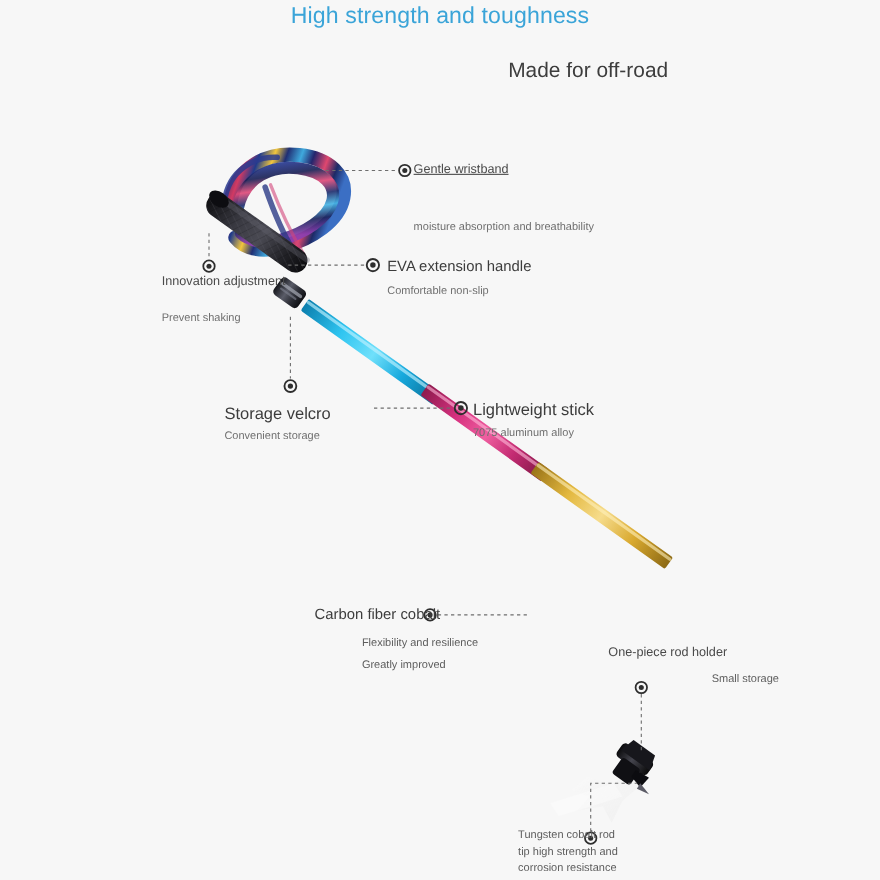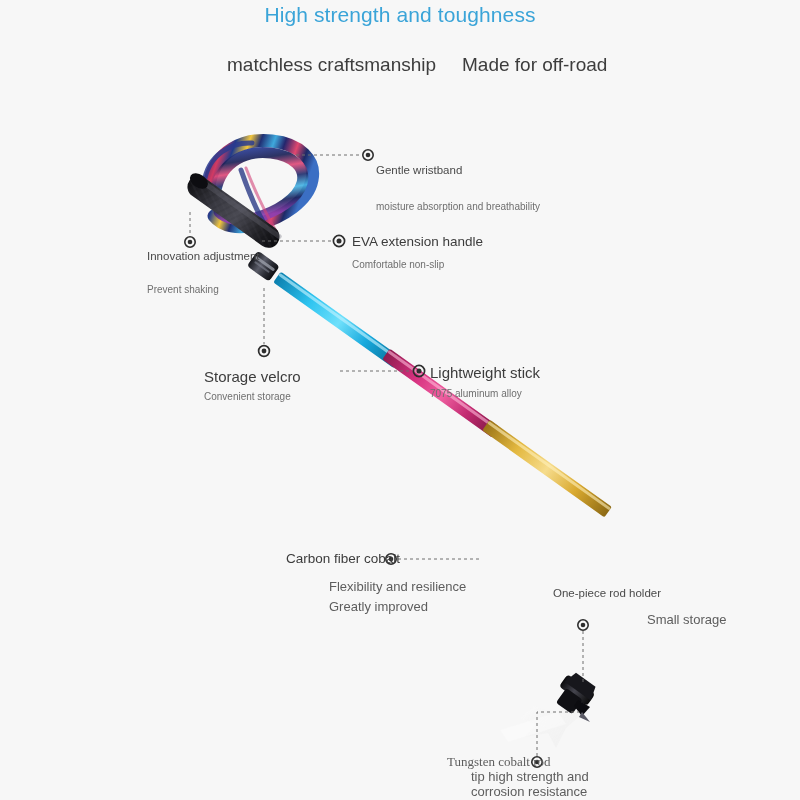--- a/index.html
+++ b/index.html
@@ -66,42 +66,42 @@
   }
   .c-title-sm {
     font-size: 11.5px;
     color: #4a4a4a;
   }
   .c-sub {
     font-size: 10px;
     color: #6f6f6f;
   }
   .c-sub-11 {
-    font-size: 13px;
+    font-size: 10px;
     color: #5d5d5d;
     padding-left: 43px;
   }
 
   
-  .t-wrist-1   { left: 376px; top: 164px; }
+  .t-wrist-1   { left: 376px; top: 148px; text-decoration: underline; }
   .t-wrist-2   { left: 376px; top: 161px; margin-top: 40px; }
   .t-eva-1     { left: 352px; top: 234px; }
   .t-eva-2     { left: 352px; top: 259px; }
   .t-innov-1   { left: 147px; top: 250px; }
   .t-innov-2   { left: 147px; top: 284px; }
   .t-velcro-1  { left: 204px; top: 368px; }
   .t-velcro-2  { left: 204px; top: 391px; }
   .t-light-1   { left: 430px; top: 364px; }
   .t-light-2   { left: 430px; top: 388px; }
   .t-carbon-1  { left: 286px; top: 551px; }
   .t-carbon-2  { left: 286px; top: 579px; }
   .t-carbon-3  { left: 286px; top: 599px; }
   .t-holder-1  { left: 553px; top: 587px; }
   .t-holder-2  { left: 583px; top: 612px; margin-left: 21px; }
-  .t-tung-1    { left: 404px; top: 754px; font-family: Liberation Serif, serif; }
+  .t-tung-1    { left: 428px; top: 754px; }
   .t-tung-2    { left: 428px; top: 769px; }
   .t-tung-3    { left: 428px; top: 784px; }
 </style>
 </head>
 <body>
 
 <div id="stage">
 
   <svg id="art" viewBox="0 0 800 800">
     <defs>
@@ -295,21 +295,20 @@
         <circle cx="583" cy="625" r="2.3" fill="#2e2e2e"></circle>
       </g>
       <g>
         <circle cx="537" cy="762" r="5.2" fill="none" stroke="#2e2e2e" stroke-width="1.6"></circle>
         <circle cx="537" cy="762" r="2.3" fill="#2e2e2e"></circle>
       </g>
     </g>
   </svg>
 
   <div class="txt headline">High strength and toughness</div>
-  <div class="txt sub-left">matchless craftsmanship</div>
   <div class="txt sub-right">Made for off-road</div>
 
   <div class="txt c-title-sm t-wrist-1">Gentle wristband</div>
   <div class="txt c-sub t-wrist-2">moisture absorption and breathability</div>
 
   <div class="txt c-title-md t-eva-1">EVA extension handle</div>
   <div class="txt c-sub t-eva-2">Comfortable    non-slip</div>
 
   <div class="txt c-title-sm t-innov-1">Innovation adjustment</div>
   <div class="txt c-sub t-innov-2">Prevent shaking</div>

